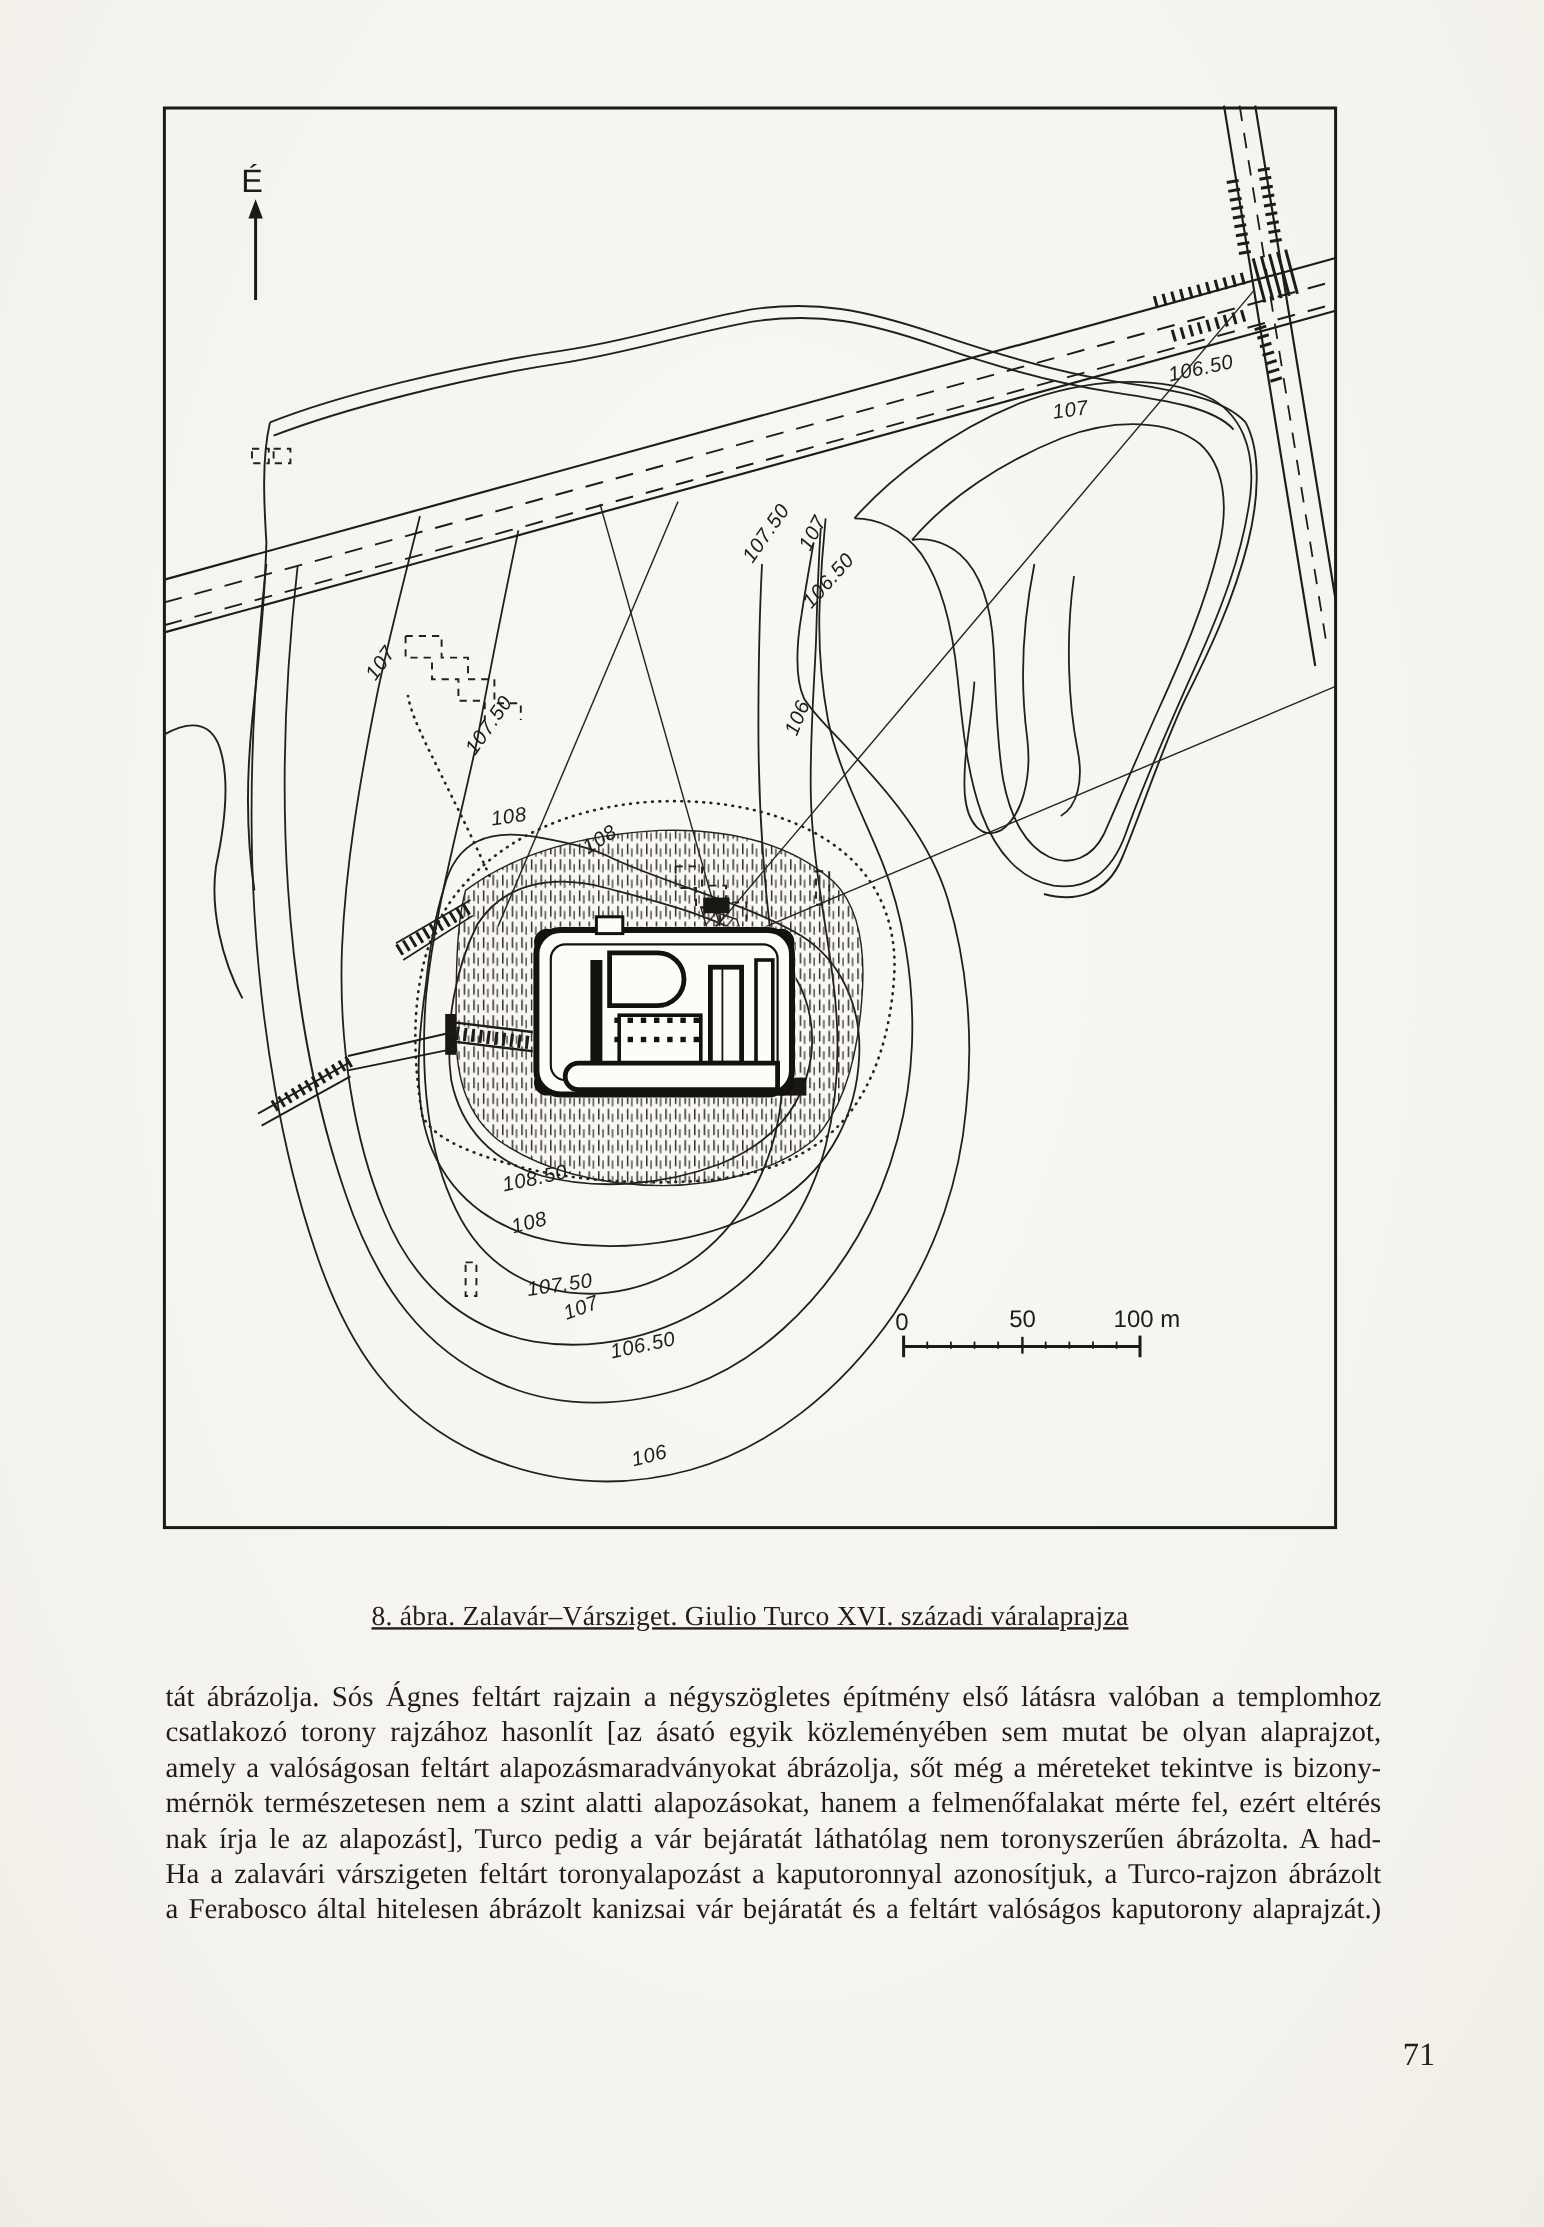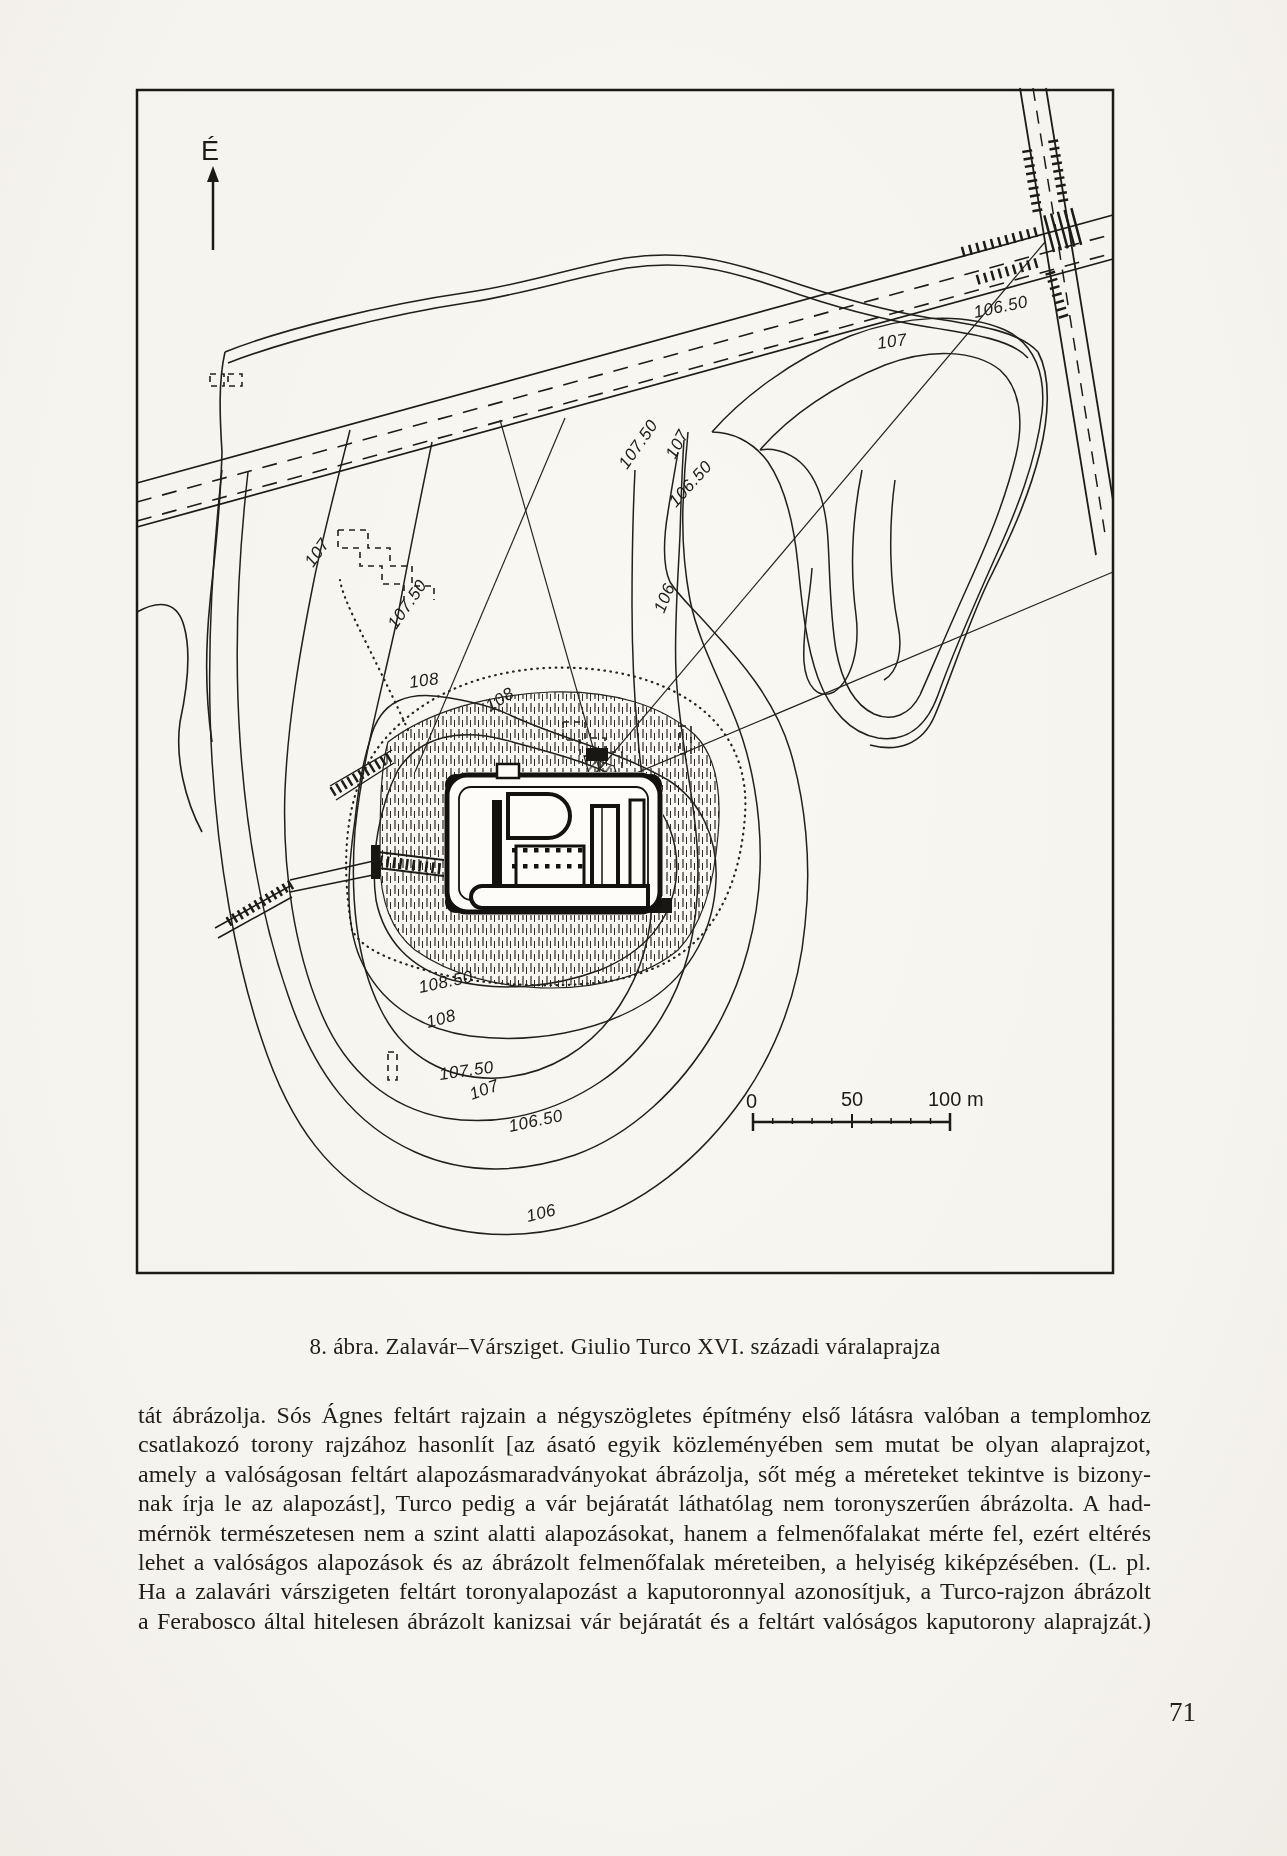--- a/index.html
+++ b/index.html
@@ -2,21 +2,21 @@
 <html><head>
 <meta charset="utf-8">
 <style>
   html,body{margin:0;padding:0;background:#d8d6d2;}
   .page{position:relative;width:1287px;height:1856px;margin:0 auto;
         background:#f7f5f0;
         background-image:radial-gradient(ellipse at 50% 40%, #faf8f4 0%, #f5f3ed 70%, #efede6 100%);
         font-family:"Liberation Serif", serif;color:#1d1b18;overflow:hidden;}
   .mapsvg{position:absolute;left:0;top:0;}
   .caption{position:absolute;left:137px;width:976px;text-align:center;
-           font-size:23px;letter-spacing:0.2px;color:#23201c;}
+           font-size:23px;letter-spacing:0.2px;color:#23201c;text-decoration:underline;}
   .cap1{top:1334px;}
   .cap2{top:1368px;}
   .body-text{position:absolute;left:138px;top:1401px;width:1013px;}
   .body-text .ln{font-size:24px;line-height:29.4px;text-align:justify;text-align-last:justify;
                  white-space:normal;color:#201d19;}
   .pagenum{position:absolute;left:1169px;top:1697px;font-size:27px;color:#23201c;}
   svg text{font-family:"Liberation Sans", sans-serif;fill:#1e1c19;}
   .clbl{font-size:17px;font-style:italic;letter-spacing:0.5px;}
   .slbl{font-size:20px;}
   .north{font-size:27px;}
@@ -207,22 +207,21 @@
       <text class="slbl" x="928" y="1106" stroke="none">100 m</text>
     </g>
   </svg>
 
   <div class="caption cap1">8. ábra. Zalavár–Vársziget. Giulio Turco XVI. századi váralaprajza</div>
 
   <div class="body-text">
     <div class="ln">tát ábrázolja. Sós Ágnes feltárt rajzain a négyszögletes építmény első látásra valóban a templomhoz</div>
     <div class="ln">csatlakozó torony rajzához hasonlít [az ásató egyik közleményében sem mutat be olyan alaprajzot,</div>
     <div class="ln">amely a valóságosan feltárt alapozásmaradványokat ábrázolja, sőt még a méreteket tekintve is bizony-</div>
+    <div class="ln">mérnök természetesen nem a szint alatti alapozásokat, hanem a felmenőfalakat mérte fel, ezért eltérés</div>
     <div class="ln">nak írja le az alapozást], Turco pedig a vár bejáratát láthatólag nem toronyszerűen ábrázolta. A had-</div>
-    <div class="ln">mérnök természetesen nem a szint alatti alapozásokat, hanem a felmenőfalakat mérte fel, ezért eltérés</div>
-    <div class="ln">lehet a valóságos alapozások és az ábrázolt felmenőfalak méreteiben, a helyiség kiképzésében. (L. pl.</div>
     <div class="ln">Ha a zalavári várszigeten feltárt toronyalapozást a kaputoronnyal azonosítjuk, a Turco-rajzon ábrázolt</div>
     <div class="ln">a Ferabosco által hitelesen ábrázolt kanizsai vár bejáratát és a feltárt valóságos kaputorony alaprajzát.)</div>
   </div>
 
   <div class="pagenum">71</div>
 
 </div>
 
 </body></html>

